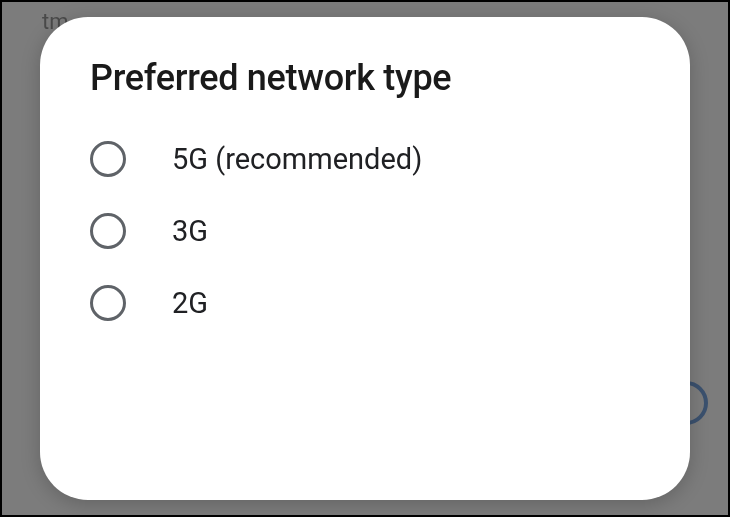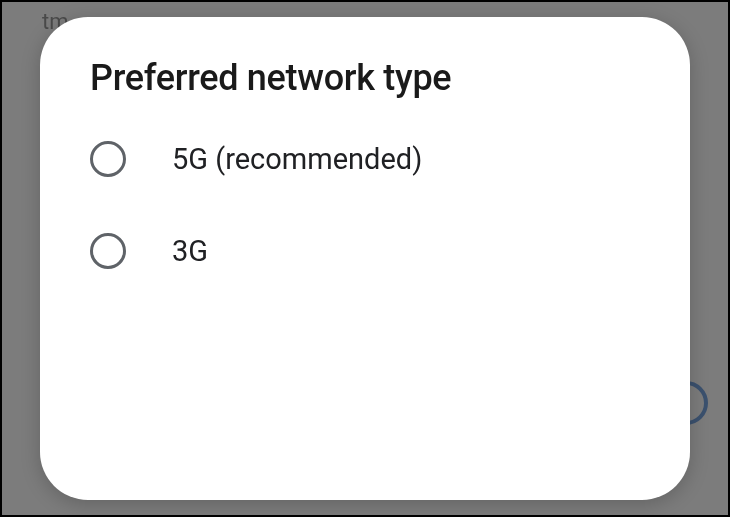--- a/index.html
+++ b/index.html
@@ -53,21 +53,21 @@
     .dialog-title {
       font-size: 36px;
       font-weight: 500;
       color: #1a1a1a;
       margin-bottom: 38px;
       letter-spacing: -0.3px;
     }
     .radio-list {
       display: flex;
       flex-direction: column;
-      gap: 48px;
+      gap: 28px;
     }
     .radio-item {
       display: flex;
       align-items: center;
       gap: 46px;
       cursor: pointer;
       padding: 4px 0;
     }
     .radio-outer {
       width: 36px;
@@ -129,15 +129,21 @@
     </div>
 
 
     <div class="radio-item">
       <div class="radio-outer">
         
       </div>
       <span class="radio-label">3G</span>
     </div>
 
+    <div class="radio-item">
+      <div class="radio-outer">
+        
+      </div>
+      <span class="radio-label">2G</span>
+    </div>
 
   </div>
 </div>
 
 </body></html>

